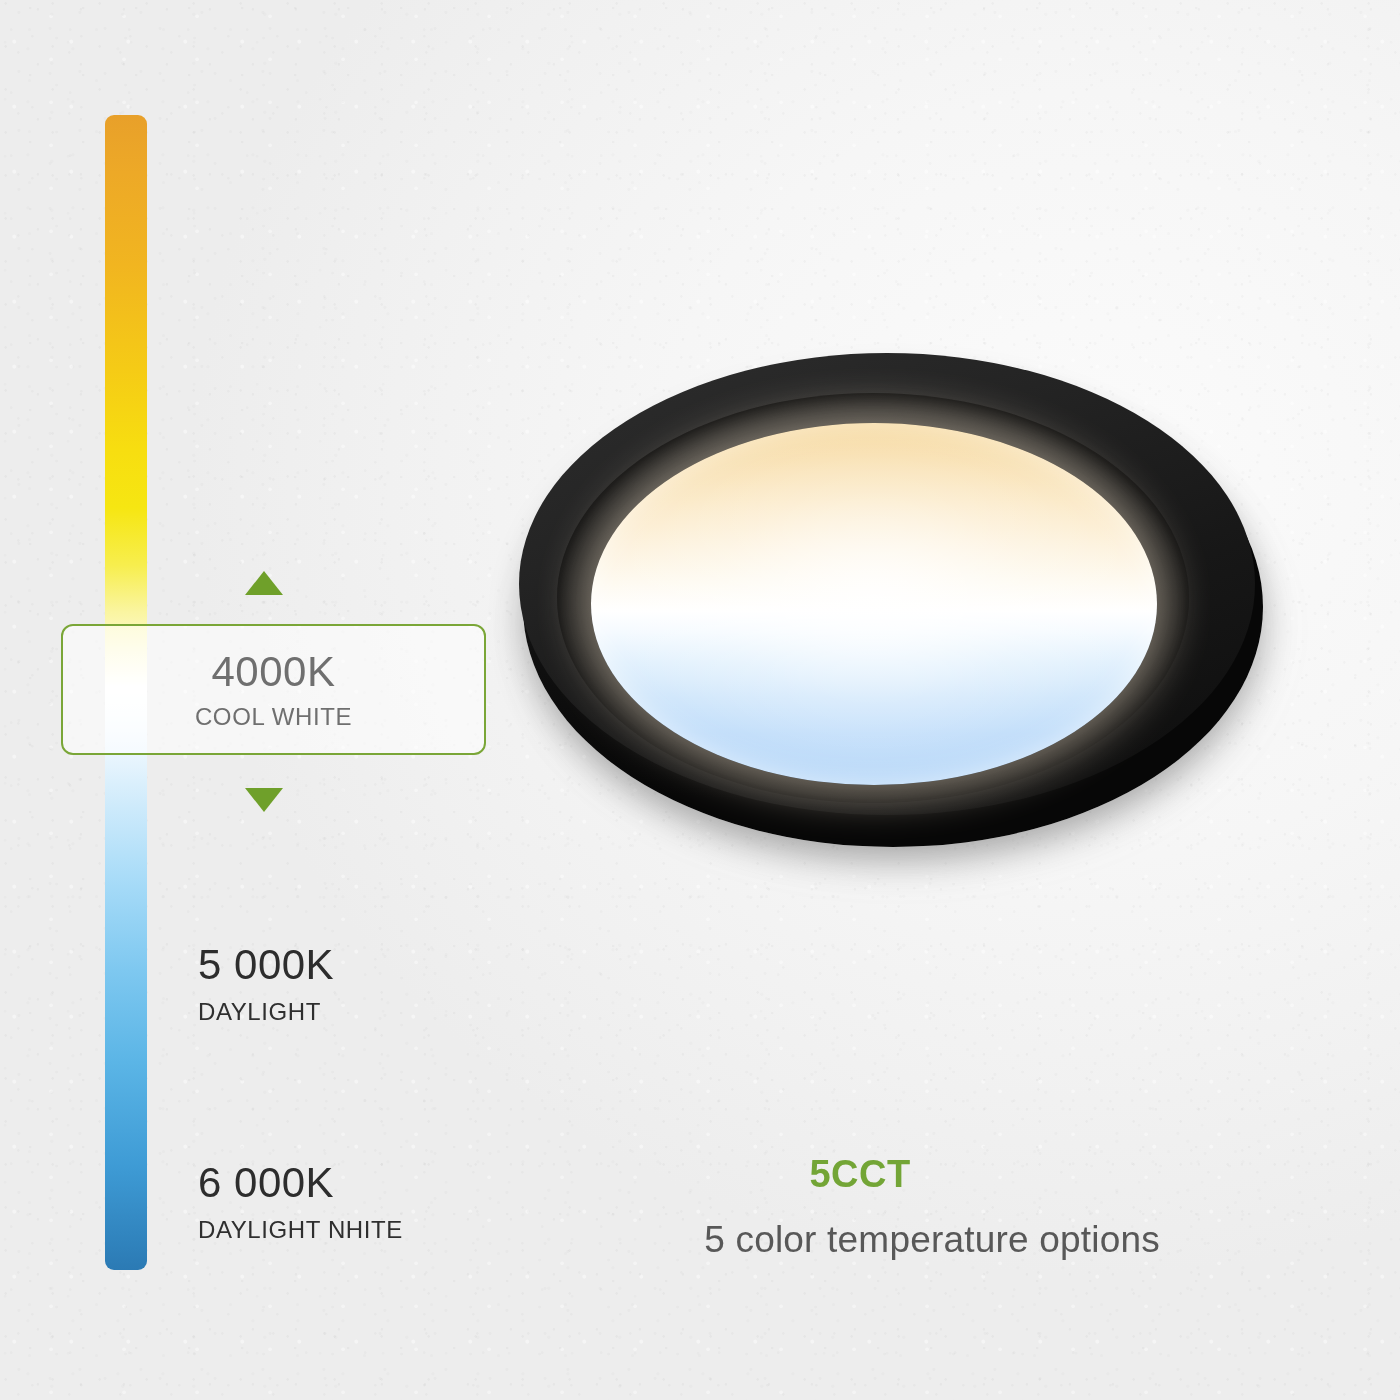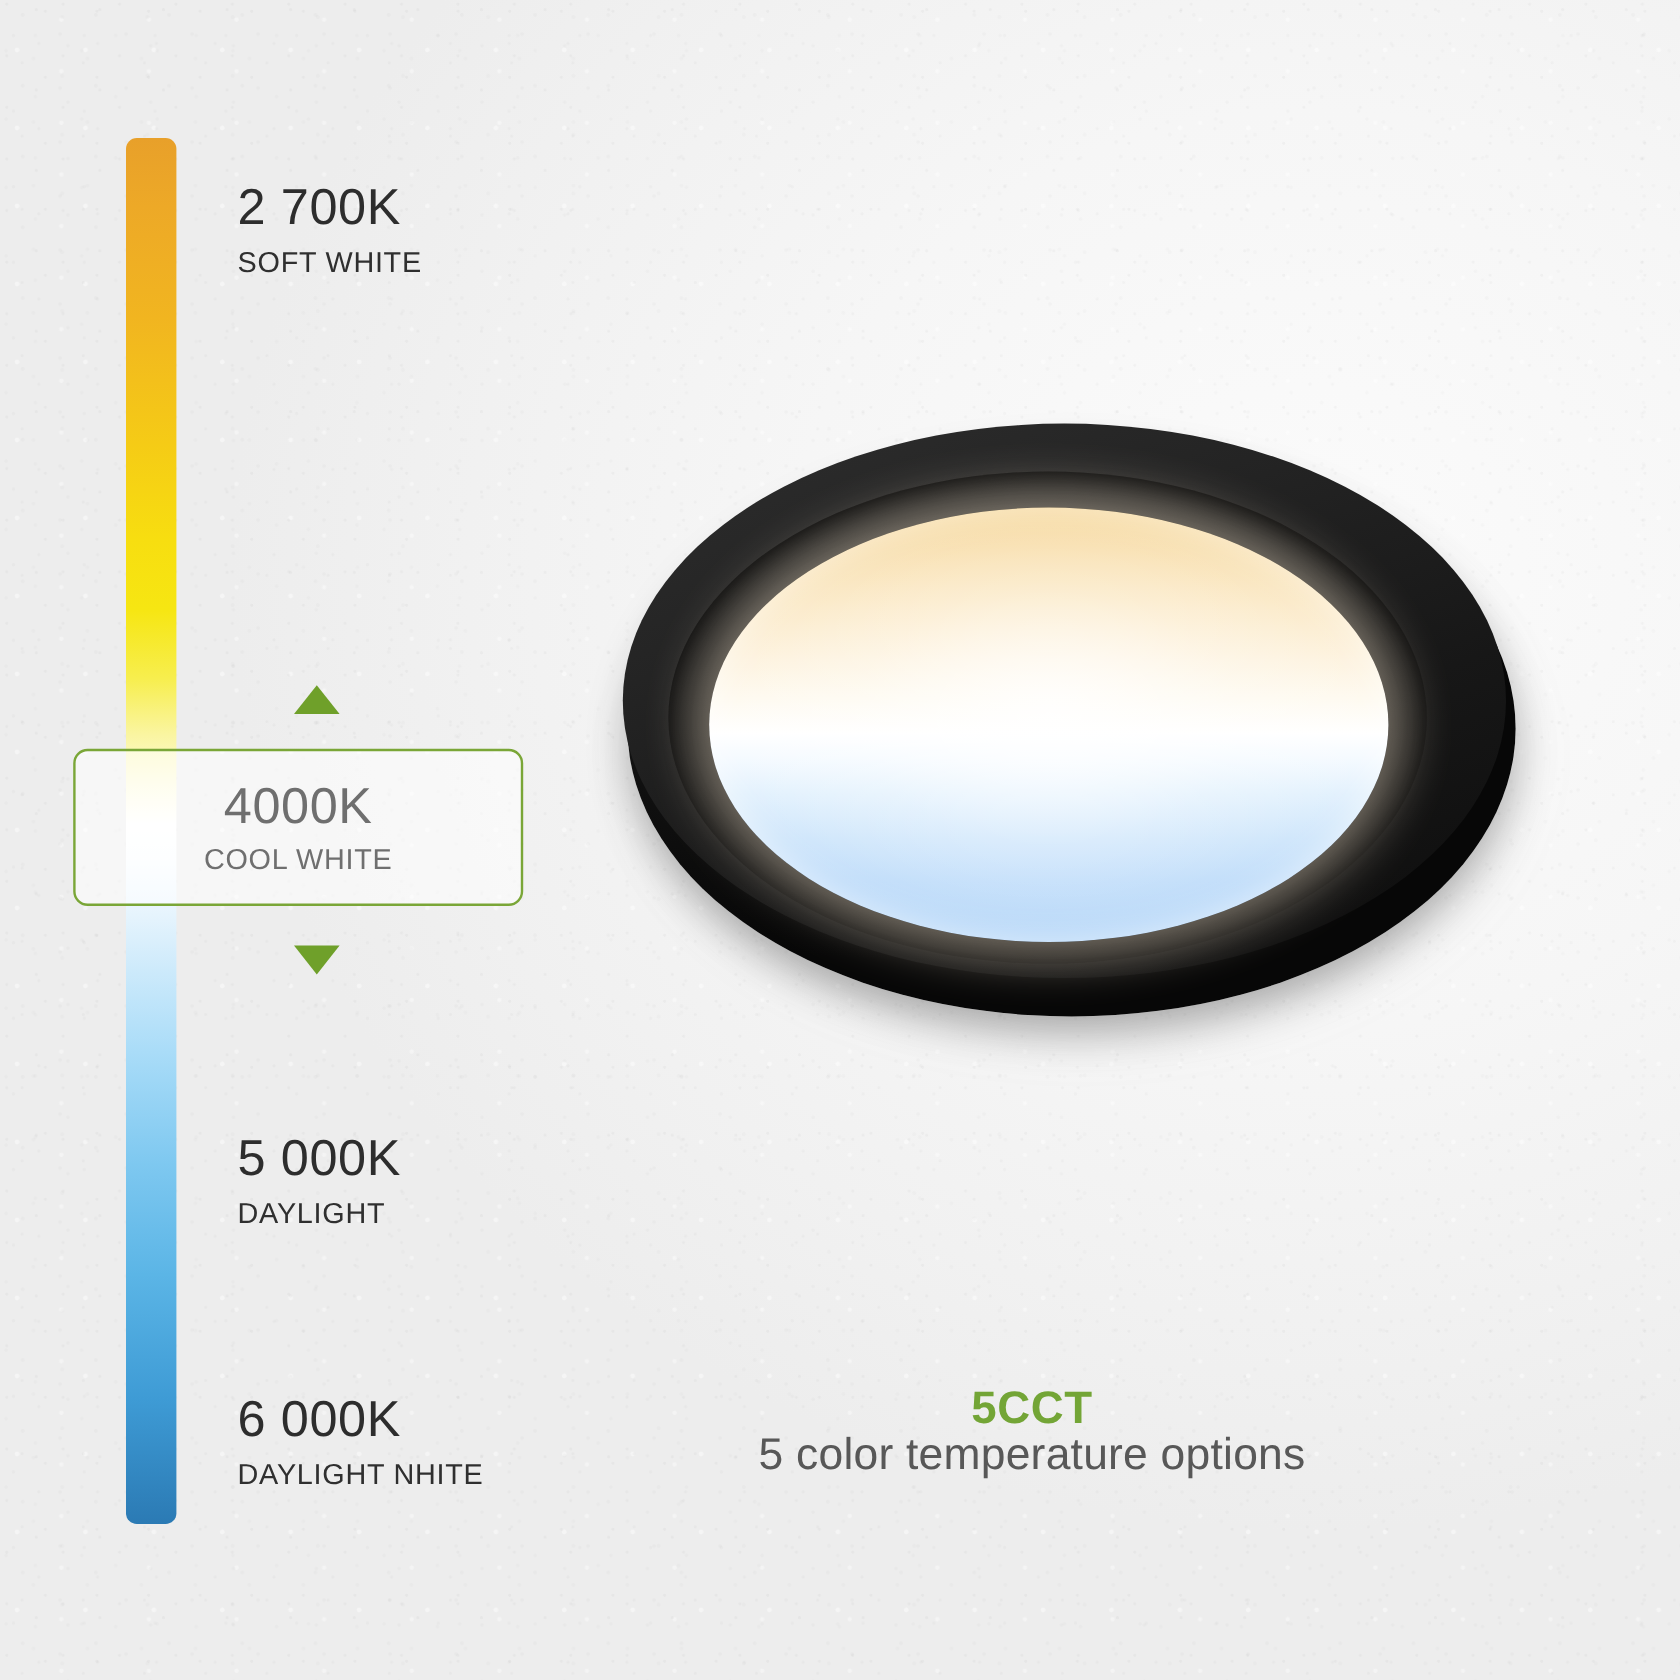--- a/index.html
+++ b/index.html
@@ -107,21 +107,21 @@
   .lbl-2700 { top: 152px; }
   .lbl-3000 { top: 402px; }
   .lbl-5000 { top: 904px; margin-top: 40px; }
   .lbl-6000 { top: 1162px; }
 
   
   .select-box {
     position: absolute;
     left: 61px;
     top: 624px;
-    width: 375px;
+    width: 425px;
     height: 131px;
     box-sizing: border-box;
     border: 2px solid #7aa637;
     border-radius: 12px;
     background: rgba(255,255,255,.55);
     display: flex;
     flex-direction: column;
     align-items: center;
     justify-content: center;
   }
@@ -254,41 +254,39 @@
     text-align: center;
   }
   .caption-title {
     font-size: 38px;
     font-weight: 700;
     color: #73a536;
     letter-spacing: .5px;
     line-height: 1;
   }
   .caption-sub {
+    margin-top: 28px;
     font-size: 37px;
     font-weight: 400;
     color: #585858;
     letter-spacing: .2px;
     line-height: 1;
+    text-align: right;
   }
 </style>
 </head>
 <body>
 
 <div id="stage">
 
   <div class="wall"></div>
   <div class="wall-speckle"></div>
 
   <div class="scale-bar"></div>
 
-  <div class="cct-label lbl-2700">
-    <div class="cct-k">2 700K</div>
-    <div class="cct-name">SOFT WHITE</div>
-  </div>
 
 
   <div class="arrow arrow-up"></div>
 
   <div class="select-box">
     <div class="cct-k">4000K</div>
     <div class="cct-name">COOL WHITE</div>
   </div>
 
   <div class="arrow arrow-down"></div>

